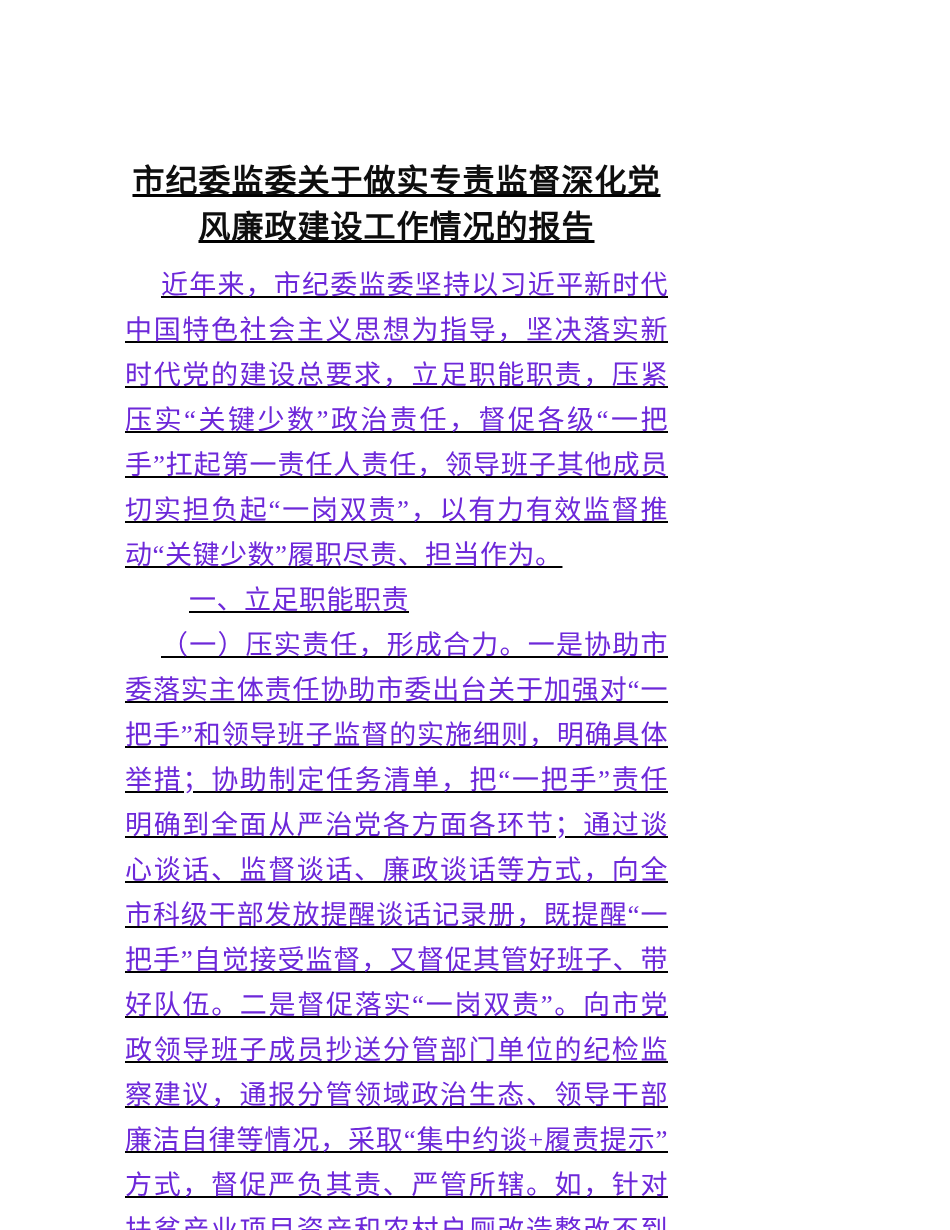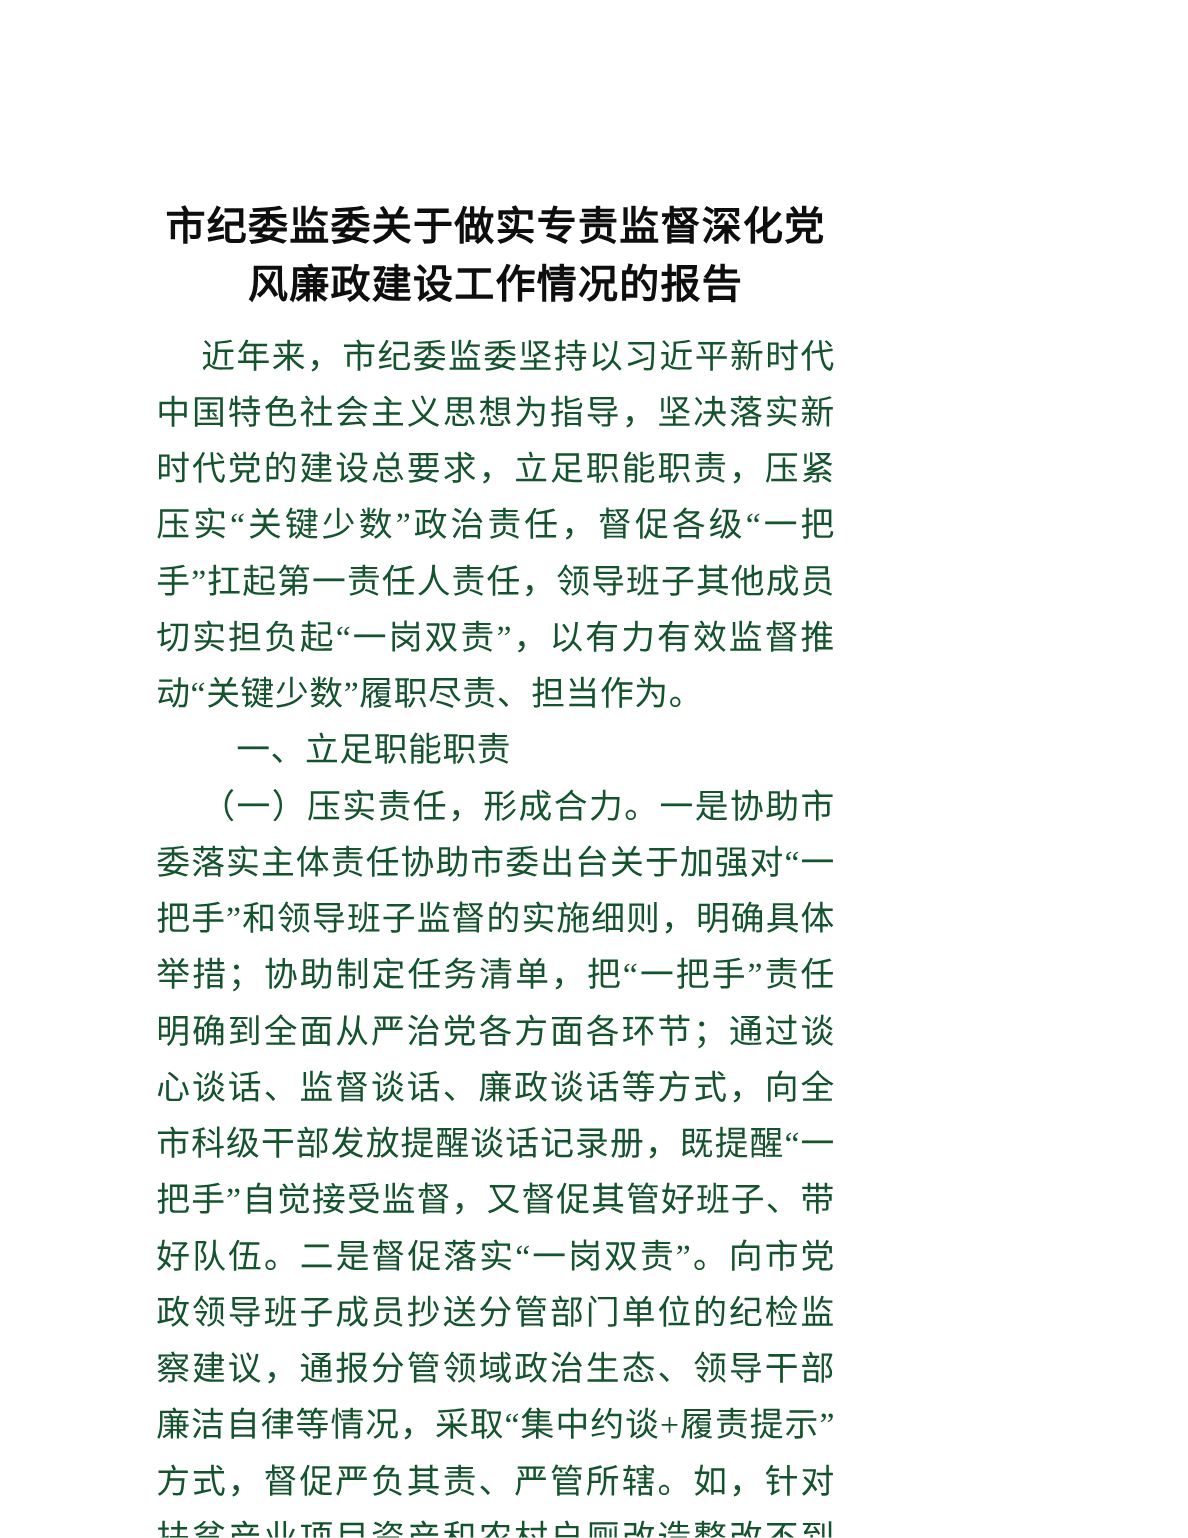--- a/index.html
+++ b/index.html
@@ -11,40 +11,41 @@
     height: 1230px;
     overflow: hidden;
     background: #ffffff;
   }
   .page {
     box-sizing: border-box;
     width: 760px;
     height: 1230px;
     background: #ffffff;
     padding: 158px 92px 0 125px;
+    text-decoration: underline;
   }
   .doc-title {
     margin: 0 0 13px 0;
     font-family: "Liberation Sans", sans-serif;
     font-weight: 700;
     font-size: 32px;
     line-height: 46px;
     letter-spacing: 1px;
     text-align: center;
     color: #0e0e0e;
   }
   .para {
     margin: 0;
     font-family: "Liberation Serif", serif;
     font-weight: 400;
     font-size: 27px;
     line-height: 45px;
     letter-spacing: 0.5px;
     text-align: justify;
-    color: #14532d;
+    color: #6d28d9;
   }
   .para.body-para {
     text-indent: 36px;
   }
   .para.section-heading {
     text-indent: 64px;
   }
 </style>
 </head>
 <body>

